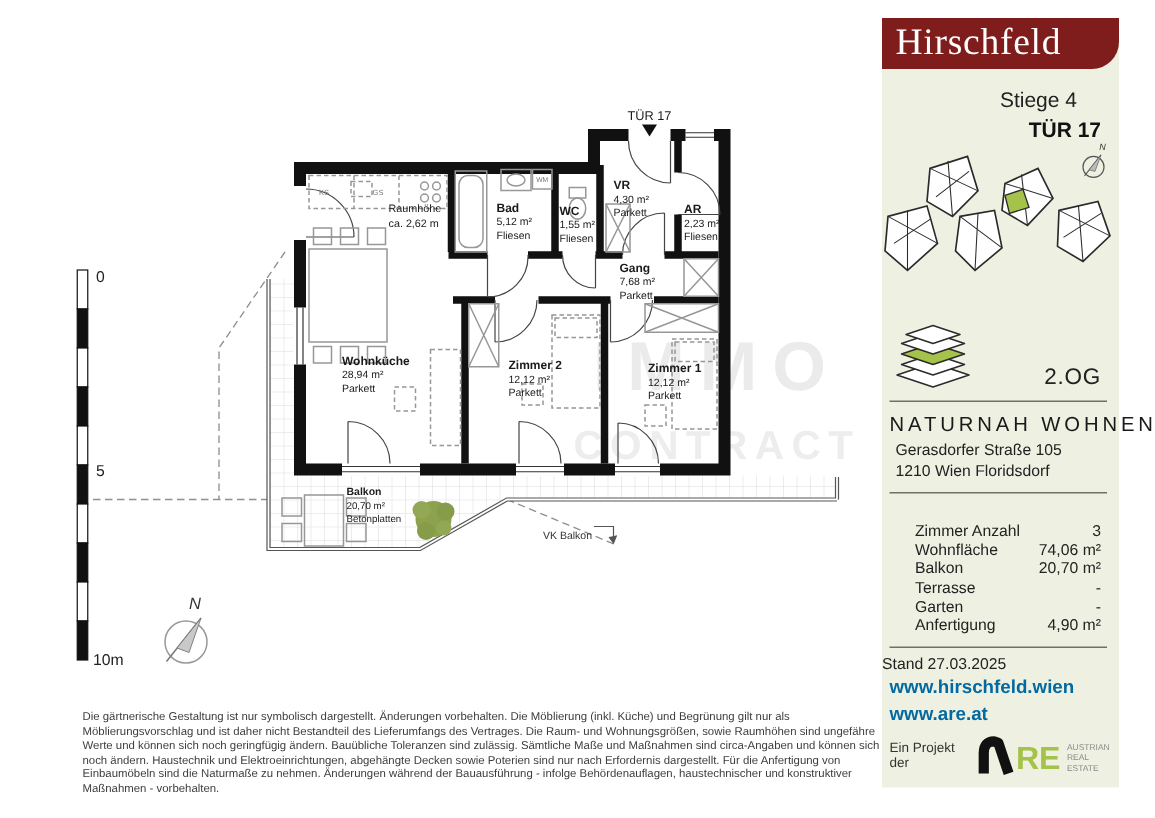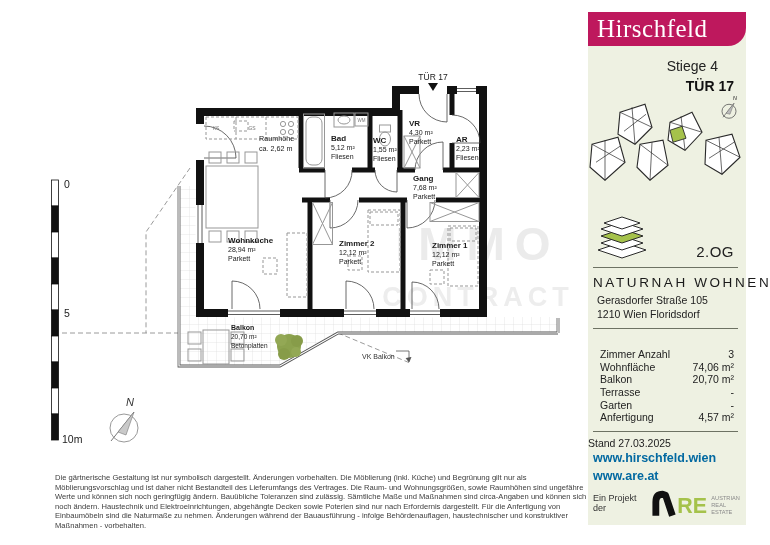--- a/index.html
+++ b/index.html
@@ -2,31 +2,31 @@
 <html><head>
 <meta charset="utf-8">
 <style>
   html,body{margin:0;padding:0;background:#fff;}
   .page{position:relative;width:770px;height:545px;background:#fff;overflow:hidden;
         font-family:"Liberation Sans",sans-serif;}
   .plan-svg{position:absolute;left:0;top:0;width:770px;height:545px;}
   
   .sidebar{position:absolute;left:588px;top:12px;width:158px;height:513px;
            background:#eef1e2;display:flex;flex-direction:column;box-sizing:border-box;}
-  .banner{background:#be185d;height:35px;border-radius:0 0 18px 0;display:flex;align-items:center;}
+  .banner{background:#7f1d1d;height:35px;border-radius:0 0 18px 0;display:flex;align-items:center;}
   .banner span{font-family:"Liberation Serif",serif;color:#fff;font-size:25px;padding-left:9px;letter-spacing:.5px;}
   .stiege{margin-top:12px;text-align:right;padding-right:28px;font-size:14px;color:#222;}
   .tuer{margin-top:4px;text-align:right;padding-right:12px;font-size:14px;font-weight:bold;color:#111;}
   .minimap{width:158px;height:128px;}
   .stackrow{display:flex;align-items:flex-end;justify-content:space-between;padding:0 12px 0 8px;margin-top:-6px;}
   .oglabel{font-size:15px;color:#222;letter-spacing:.5px;}
   .divider{border:none;border-top:1px solid #6d7263;margin:7px 8px 0 5px;}
   .natur{font-size:13.5px;letter-spacing:2.6px;color:#1a1a1a;margin:7px 0 3px 5px;white-space:nowrap;}
   .addr{font-size:10.5px;color:#222;margin-left:9px;line-height:1.35;}
-  .tbl{margin-top:19px;padding:0 12px 0 12px;}
+  .tbl{margin-top:19px;padding:0 12px 0 22px;}
   .trow{display:flex;justify-content:space-between;font-size:10.5px;color:#222;line-height:12.6px;}
   .stand{text-align:left;font-size:10.5px;color:#222;padding-right:12px;margin-top:5px;}
   .spacer{flex:1;}
   .weblinks{margin-left:5px;font-size:12.5px;font-weight:bold;color:#0369a1;line-height:1.45;}
   .projrow{display:flex;align-items:center;justify-content:space-between;padding:4px 6px 8px 5px;}
   .projnote{font-size:9px;color:#333;}
   
   .disclaimer{position:absolute;left:55px;top:473px;width:533px;font-size:7.6px;
               line-height:9.6px;color:#3c3c3c;}
   text{font-family:"Liberation Sans",sans-serif;}
@@ -359,21 +359,21 @@
     <div class="trow">
       <span>Terrasse</span>
       <span>-</span>
     </div>
     <div class="trow">
       <span>Garten</span>
       <span>-</span>
     </div>
     <div class="trow">
       <span>Anfertigung</span>
-      <span>4,57 m²</span>
+      <span>4,90 m²</span>
     </div>
   </div>
 
   <hr class="divider">
   <div class="stand">Stand 27.03.2025</div>
 
   <div class="spacer"></div>
 
   <div class="weblinks">
     <div>www.hirschfeld.wien</div>

